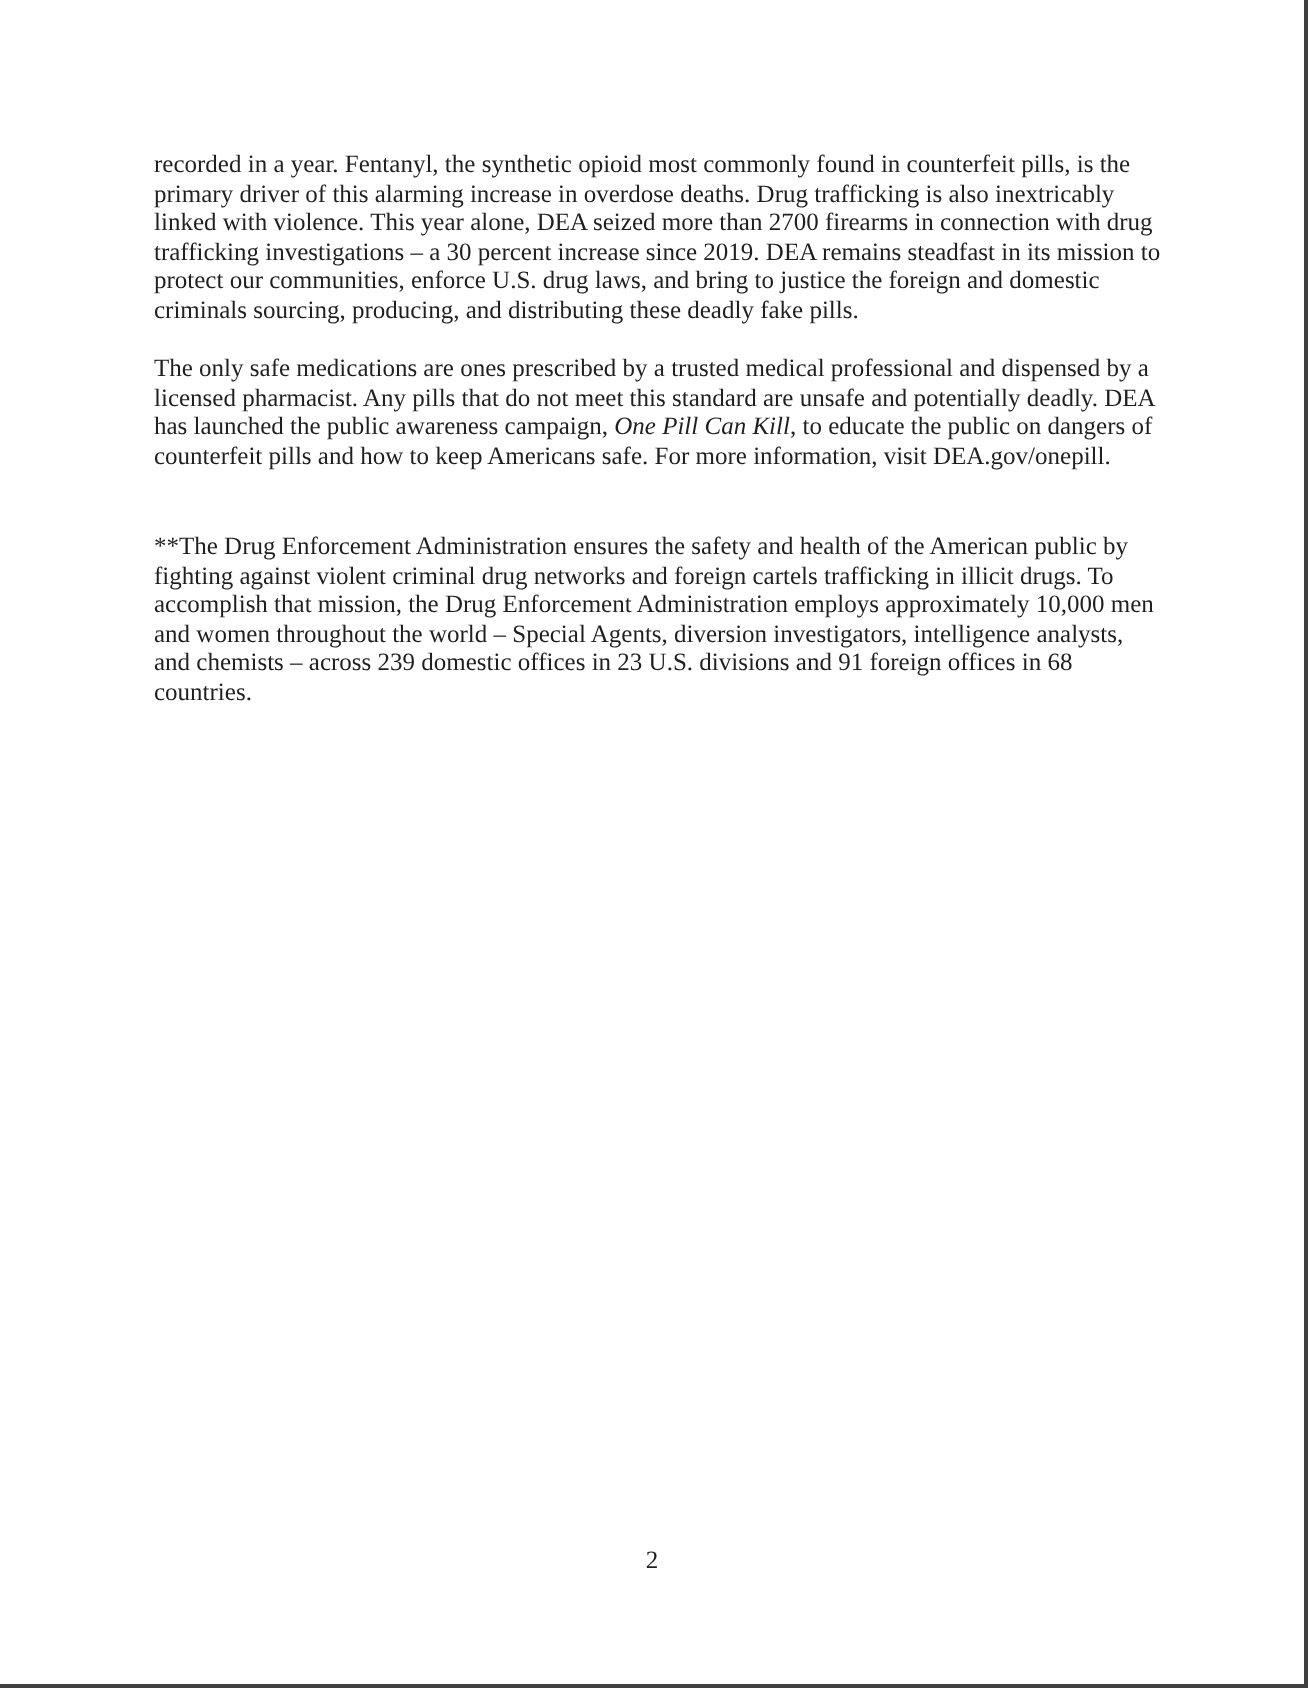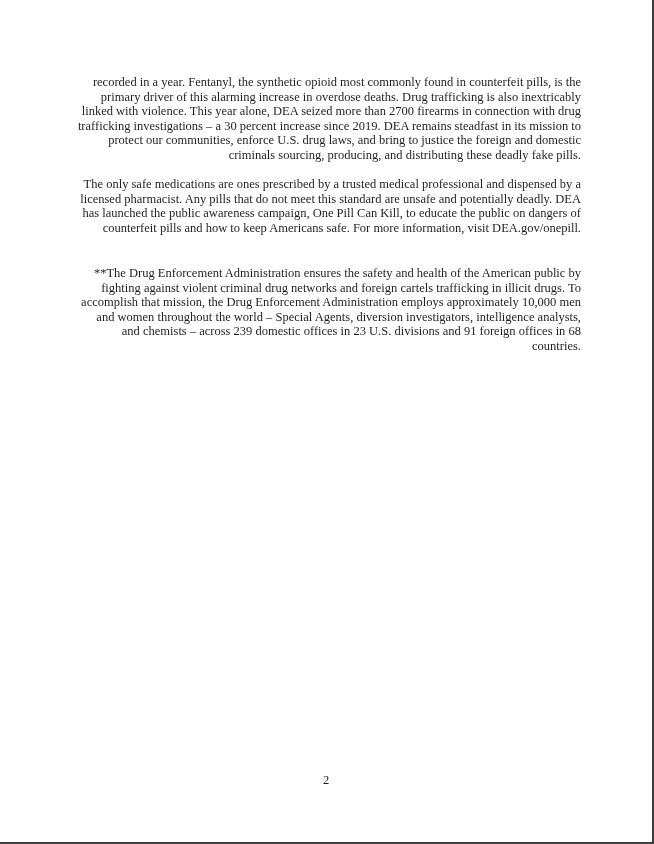--- a/index.html
+++ b/index.html
@@ -31,31 +31,31 @@
       left: 77px;
       top: 75px;
       width: 504px;
       font-size: 12.5px;
       line-height: 14.5px;
       text-align: left;
     }
     .para {
       margin: 0;
       padding: 0;
-      text-align: right;
     }
     .para-gap-small {
       margin-bottom: 15px;
     }
     .para-gap-large {
       margin-bottom: 31px;
     }
     .italic-para {
     }
     .inline-italic {
+      font-style: italic;
     }
     .page-number {
       position: absolute;
       top: 773px;
       left: 0;
       width: 652px;
       text-align: center;
       font-size: 12.5px;
       line-height: 14.5px;
     }

